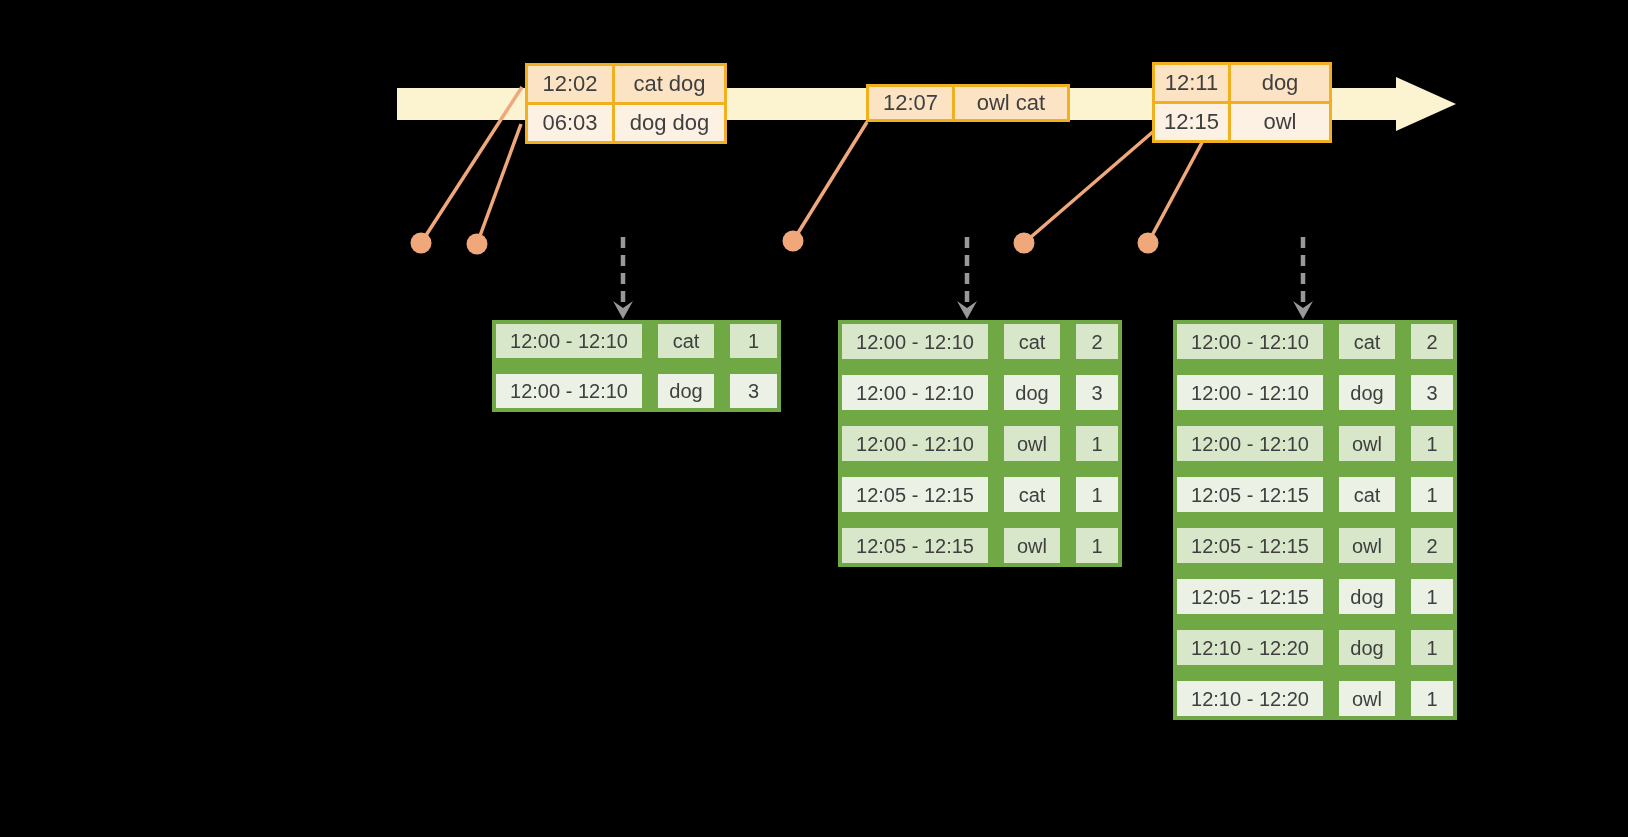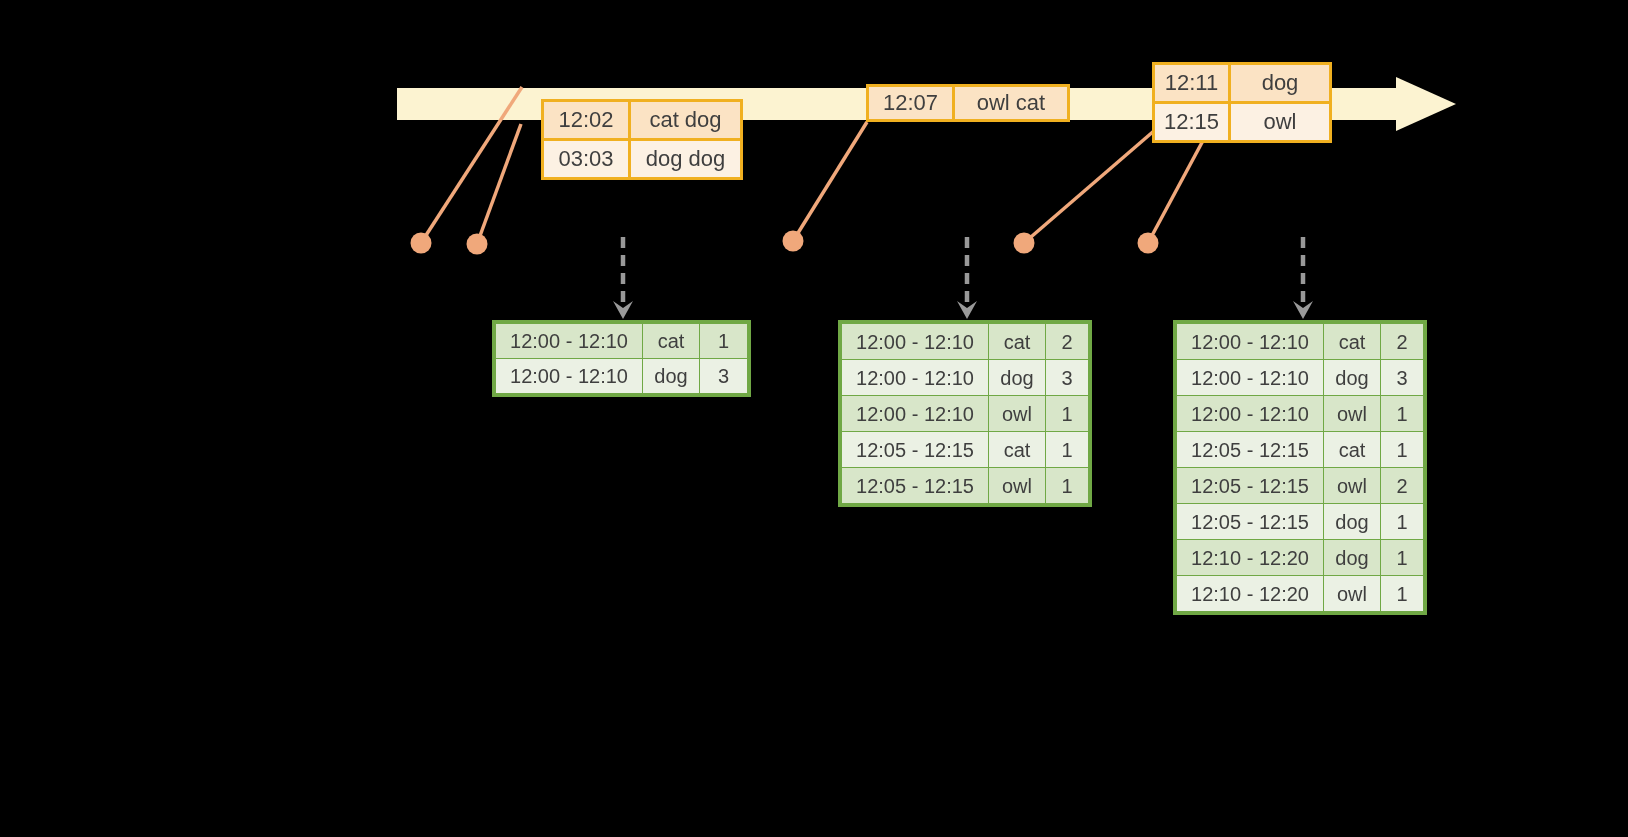--- a/index.html
+++ b/index.html
@@ -13,27 +13,27 @@
   .event-table{
     position:absolute;z-index:2;display:grid;gap:3px;padding:3px;
     background:var(--event-border);
   }
   .event-table .cell{
     display:flex;align-items:center;justify-content:center;
     font-size:22px;line-height:1;
   }
   .event-table .row-a{background:var(--event-row-peach);}
   .event-table .row-b{background:var(--event-row-cream);}
-  .et1{left:541px;top:63px;grid-template-columns:84px 109px;grid-auto-rows:36px;margin-top:36px;}
+  .et1{left:525px;top:63px;grid-template-columns:84px 109px;grid-auto-rows:36px;}
   .et2{left:866px;top:84px;grid-template-columns:83px 112px;grid-auto-rows:32px;}
   .et3{left:1152px;top:62px;grid-template-columns:73px 98px;grid-auto-rows:36px;}
 
   
   .result-table{
-    position:absolute;z-index:2;display:grid;gap:1px;padding:4px;
+    position:absolute;z-index:2;display:grid;gap:16px;padding:4px;
     background:var(--result-border);
     grid-template-columns:146px 56px 42px;grid-auto-rows:35px;
   }
   .result-table .cell{
     display:flex;align-items:center;justify-content:center;
     font-size:20px;line-height:1;
   }
   .result-table .row-a{background:var(--result-row-tint);}
   .result-table .row-b{background:var(--result-row-light);}
   .rt1{left:492px;top:320px;grid-template-columns:146px 56px 47px;grid-auto-rows:34px;}
@@ -74,21 +74,21 @@
     <g fill="var(--trigger-arrow)">
       <polygon points="613,301 623,319 633,301 623,308"></polygon>
       <polygon points="957,301 967,319 977,301 967,308"></polygon>
       <polygon points="1293,301 1303,319 1313,301 1303,308"></polygon>
     </g>
   </svg>
 
   <div class="event-table et1">
       <div class="cell row-a">12:02</div>
       <div class="cell row-a">cat dog</div>
-      <div class="cell row-b">03:03</div>
+      <div class="cell row-b">06:03</div>
       <div class="cell row-b">dog dog</div>
     </div>
   <div class="event-table et2">
       <div class="cell row-a">12:07</div>
       <div class="cell row-a">owl cat</div>
     </div>
   <div class="event-table et3">
       <div class="cell row-a">12:11</div>
       <div class="cell row-a">dog</div>
       <div class="cell row-b">12:15</div>

